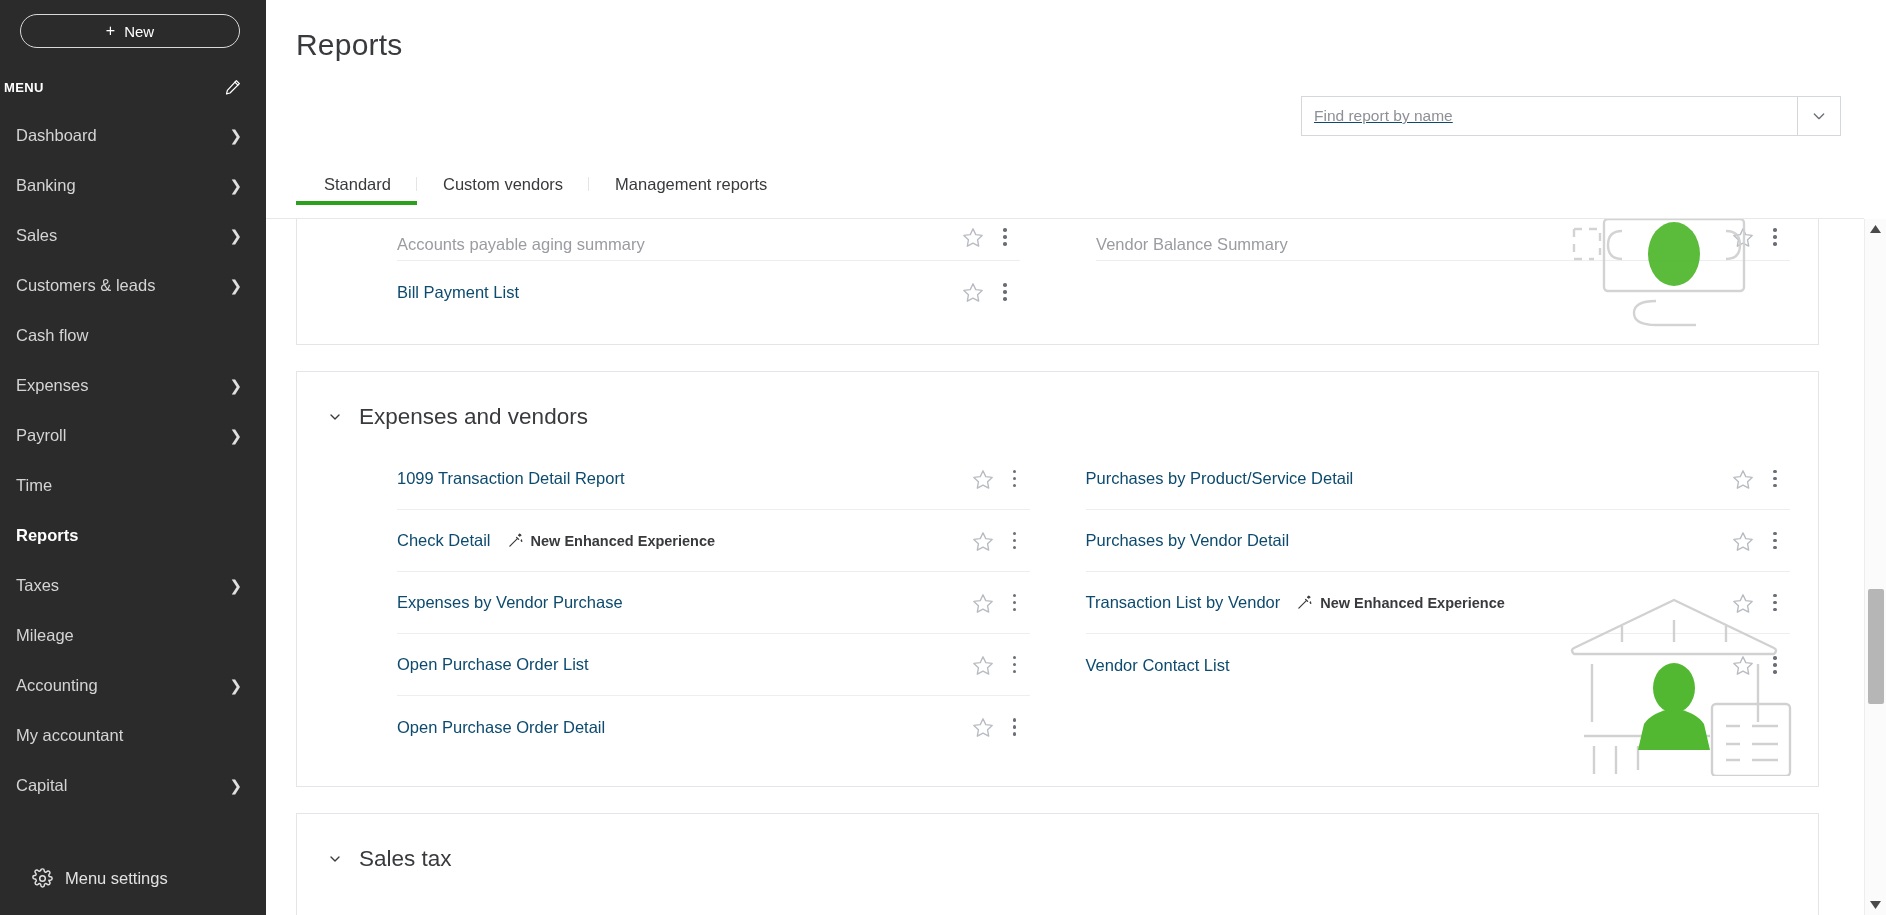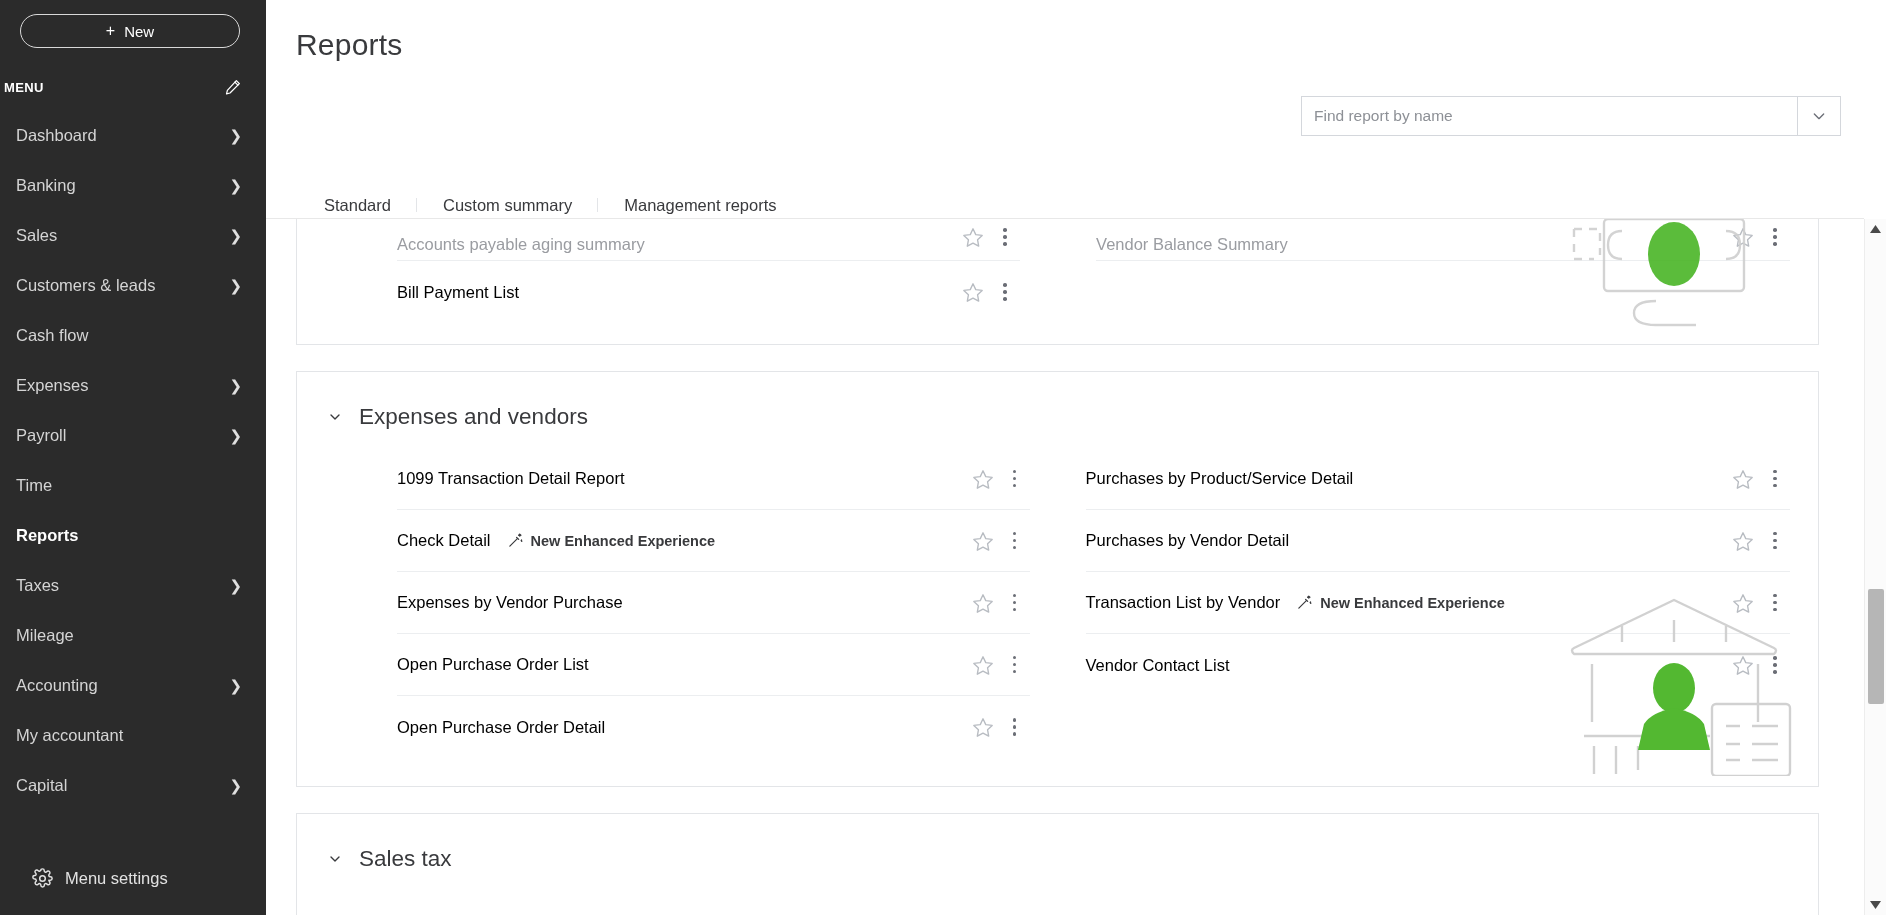--- a/index.html
+++ b/index.html
@@ -79,34 +79,35 @@
     width: 540px; height: 40px;
   }
   .search-input {
     flex: 1 1 auto;
     border: 1px solid #d4d7dc; border-right: none;
     padding: 0 12px;
     font-size: 15.5px; color: #0c4a6e;
     font-family: "Liberation Sans", sans-serif;
     outline: none;
     background: #fff;
+    text-decoration: underline;
   }
   .search-input::placeholder { color: #8d9096; }
   .search-drop {
     width: 44px;
     border: 1px solid #d4d7dc;
     background: #fff;
     display: flex; align-items: center; justify-content: center;
     cursor: pointer;
   }
   .chev-down-svg { width: 16px; height: 16px; display:block; }
 
   .tabs {
-    position: absolute; top: 190px; left: 30px;
-    display: flex; align-items: center;
+    position: absolute; top: 175px; left: 30px;
+    display: flex; align-items: flex-start;
     height: 42px;
   }
   .tab {
     font-size: 16.5px; color: #393a3d;
     padding: 0 26px 11px 26px;
     cursor: pointer; position: relative;
     white-space: nowrap;
   }
   .tab:first-child { padding-left: 28px; }
   .tab.active::after {
@@ -156,21 +157,21 @@
   .col.right { padding-left: 28px; padding-right: 28px; }
 
   .report-row {
     display: flex; align-items: center;
     height: 62px;
     border-bottom: 1px solid #eceef0;
     cursor: pointer;
   }
   .report-row:last-child { border-bottom: none; }
   .report-name {
-    font-size: 16.5px; color: #000000; flex: 0 0 auto;
+    font-size: 16.5px; color: #0c4a6e; flex: 0 0 auto;
     white-space: nowrap;
   }
   .badge {
     display: inline-flex; align-items: center; gap: 7px;
     margin-left: 16px;
     font-size: 14.5px; color: #393a3d; font-weight: bold;
     white-space: nowrap;
   }
   .wand-svg { width: 17px; height: 17px; display:block; }
   .row-spacer { flex: 1 1 auto; }
@@ -309,21 +310,21 @@
         </svg>
       </div>
     </div>
 
     <div class="tabs">
       <div class="tab active">
         <span>Standard</span>
         <span class="divider"></span>
       </div>
       <div class="tab">
-        <span>Custom summary</span>
+        <span>Custom vendors</span>
         <span class="divider"></span>
       </div>
       <div class="tab">
         <span>Management reports</span>
       </div>
     </div>
 
     <div class="top-hairline"></div>
 
     <div class="scroll-area">

